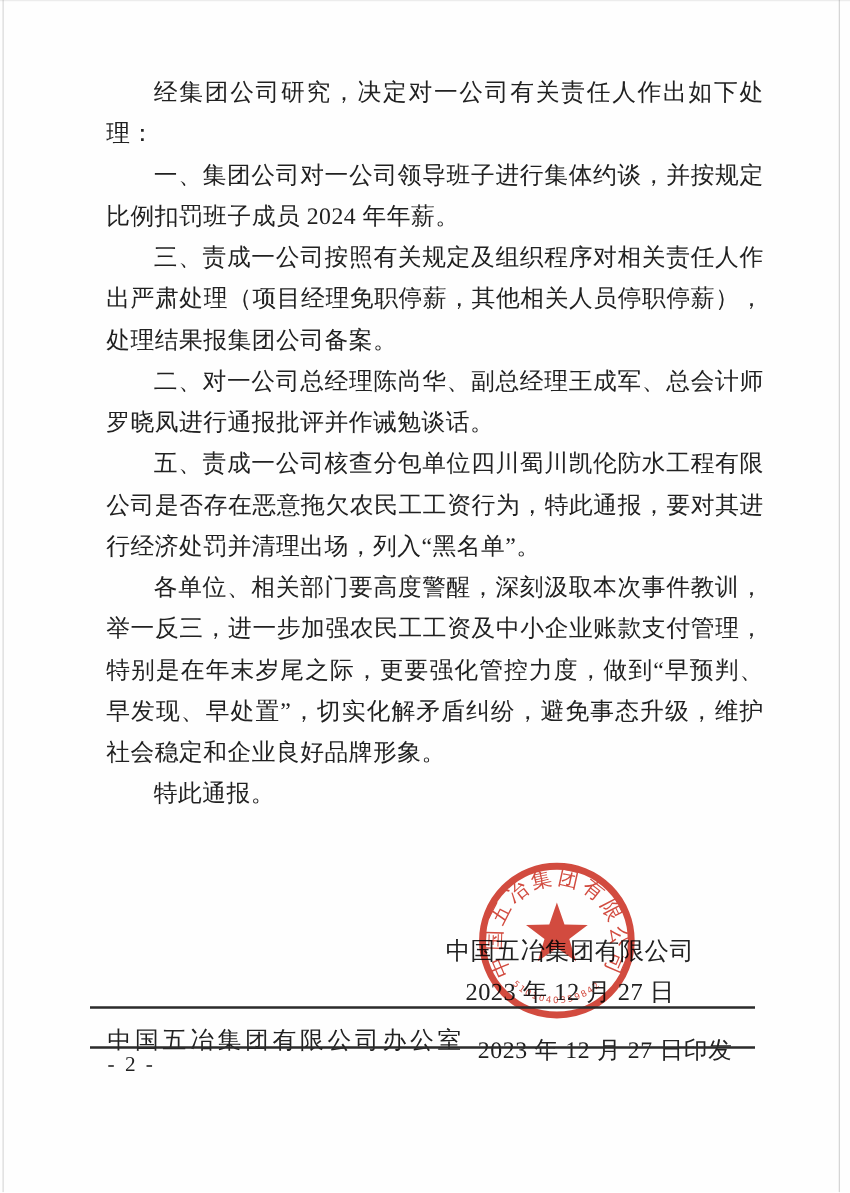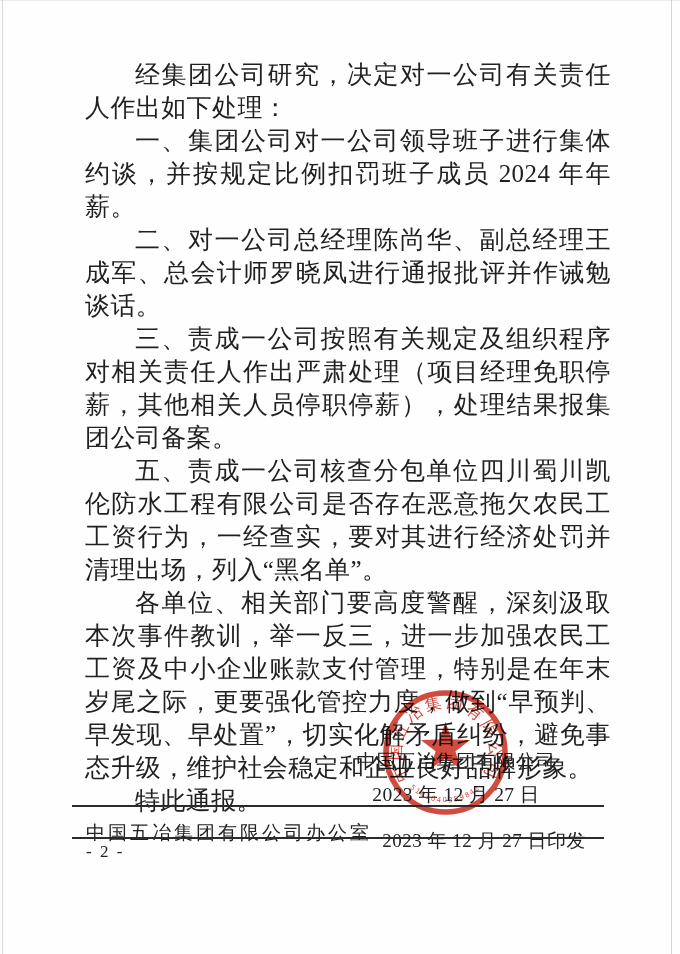--- a/index.html
+++ b/index.html
@@ -7,21 +7,21 @@
     position:relative; width:680px; height:954px; background:#fefefe;
     font-family:"Liberation Serif","DejaVu Serif",serif; overflow:hidden;
   }
   
   .edge-left  { position:absolute; left:2px;  top:0; width:1px; height:954px; background:rgba(110,110,110,.25); }
   .edge-right { position:absolute; left:671px;top:0; width:1px; height:954px; background:rgba(110,110,110,.28); }
   .edge-top   { position:absolute; left:0; top:0; width:680px; height:1px; background:rgba(110,110,110,.12); }
 
   .content {
     position:absolute; left:85px; top:58px; width:526px;
-    font-size:25px; line-height:33px; color:#212121;
+    font-size:19px; line-height:33px; color:#212121;
     text-align:justify; text-justify:inter-ideograph; letter-spacing:.4px;
   }
   .content p { margin:0; text-indent:2em; }
 
   .signature {
     position:absolute; left:355px; top:745px; width:202px;
     text-align:center; font-size:19.5px; line-height:33px; color:#212121;
     letter-spacing:.4px;
   }
 
@@ -52,23 +52,23 @@
 
 <div class="page">
 
   <div class="edge-left"></div>
   <div class="edge-right"></div>
   <div class="edge-top"></div>
 
   <div class="content">
     <p>经集团公司研究，决定对一公司有关责任人作出如下处理：</p>
     <p>一、集团公司对一公司领导班子进行集体约谈，并按规定比例扣罚班子成员 2024 年年薪。</p>
+    <p>三、责成一公司按照有关规定及组织程序对相关责任人作出严肃处理（项目经理免职停薪，其他相关人员停职停薪），处理结果报集团公司备案。</p>
     <p>二、对一公司总经理陈尚华、副总经理王成军、总会计师罗晓凤进行通报批评并作诫勉谈话。</p>
-    <p>三、责成一公司按照有关规定及组织程序对相关责任人作出严肃处理（项目经理免职停薪，其他相关人员停职停薪），处理结果报集团公司备案。</p>
-    <p>五、责成一公司核查分包单位四川蜀川凯伦防水工程有限公司是否存在恶意拖欠农民工工资行为，一经查实，要对其进行经济处罚并清理出场，列入“黑名单”。</p>
+    <p>五、责成一公司核查分包单位四川蜀川凯伦防水工程有限公司是否存在恶意拖欠农民工工资行为，特此通报，要对其进行经济处罚并清理出场，列入“黑名单”。</p>
     <p>各单位、相关部门要高度警醒，深刻汲取本次事件教训，举一反三，进一步加强农民工工资及中小企业账款支付管理，特别是在年末岁尾之际，更要强化管控力度，做到“早预判、早发现、早处置”，切实化解矛盾纠纷，避免事态升级，维护社会稳定和企业良好品牌形象。</p>
     <p>特此通报。</p>
   </div>
 
   <div class="signature">
     <div>中国五冶集团有限公司</div>
     <div>2023 年 12 月 27 日</div>
   </div>
 
   <svg class="seal" viewBox="0 0 127 127" xmlns="http://www.w3.org/2000/svg">

